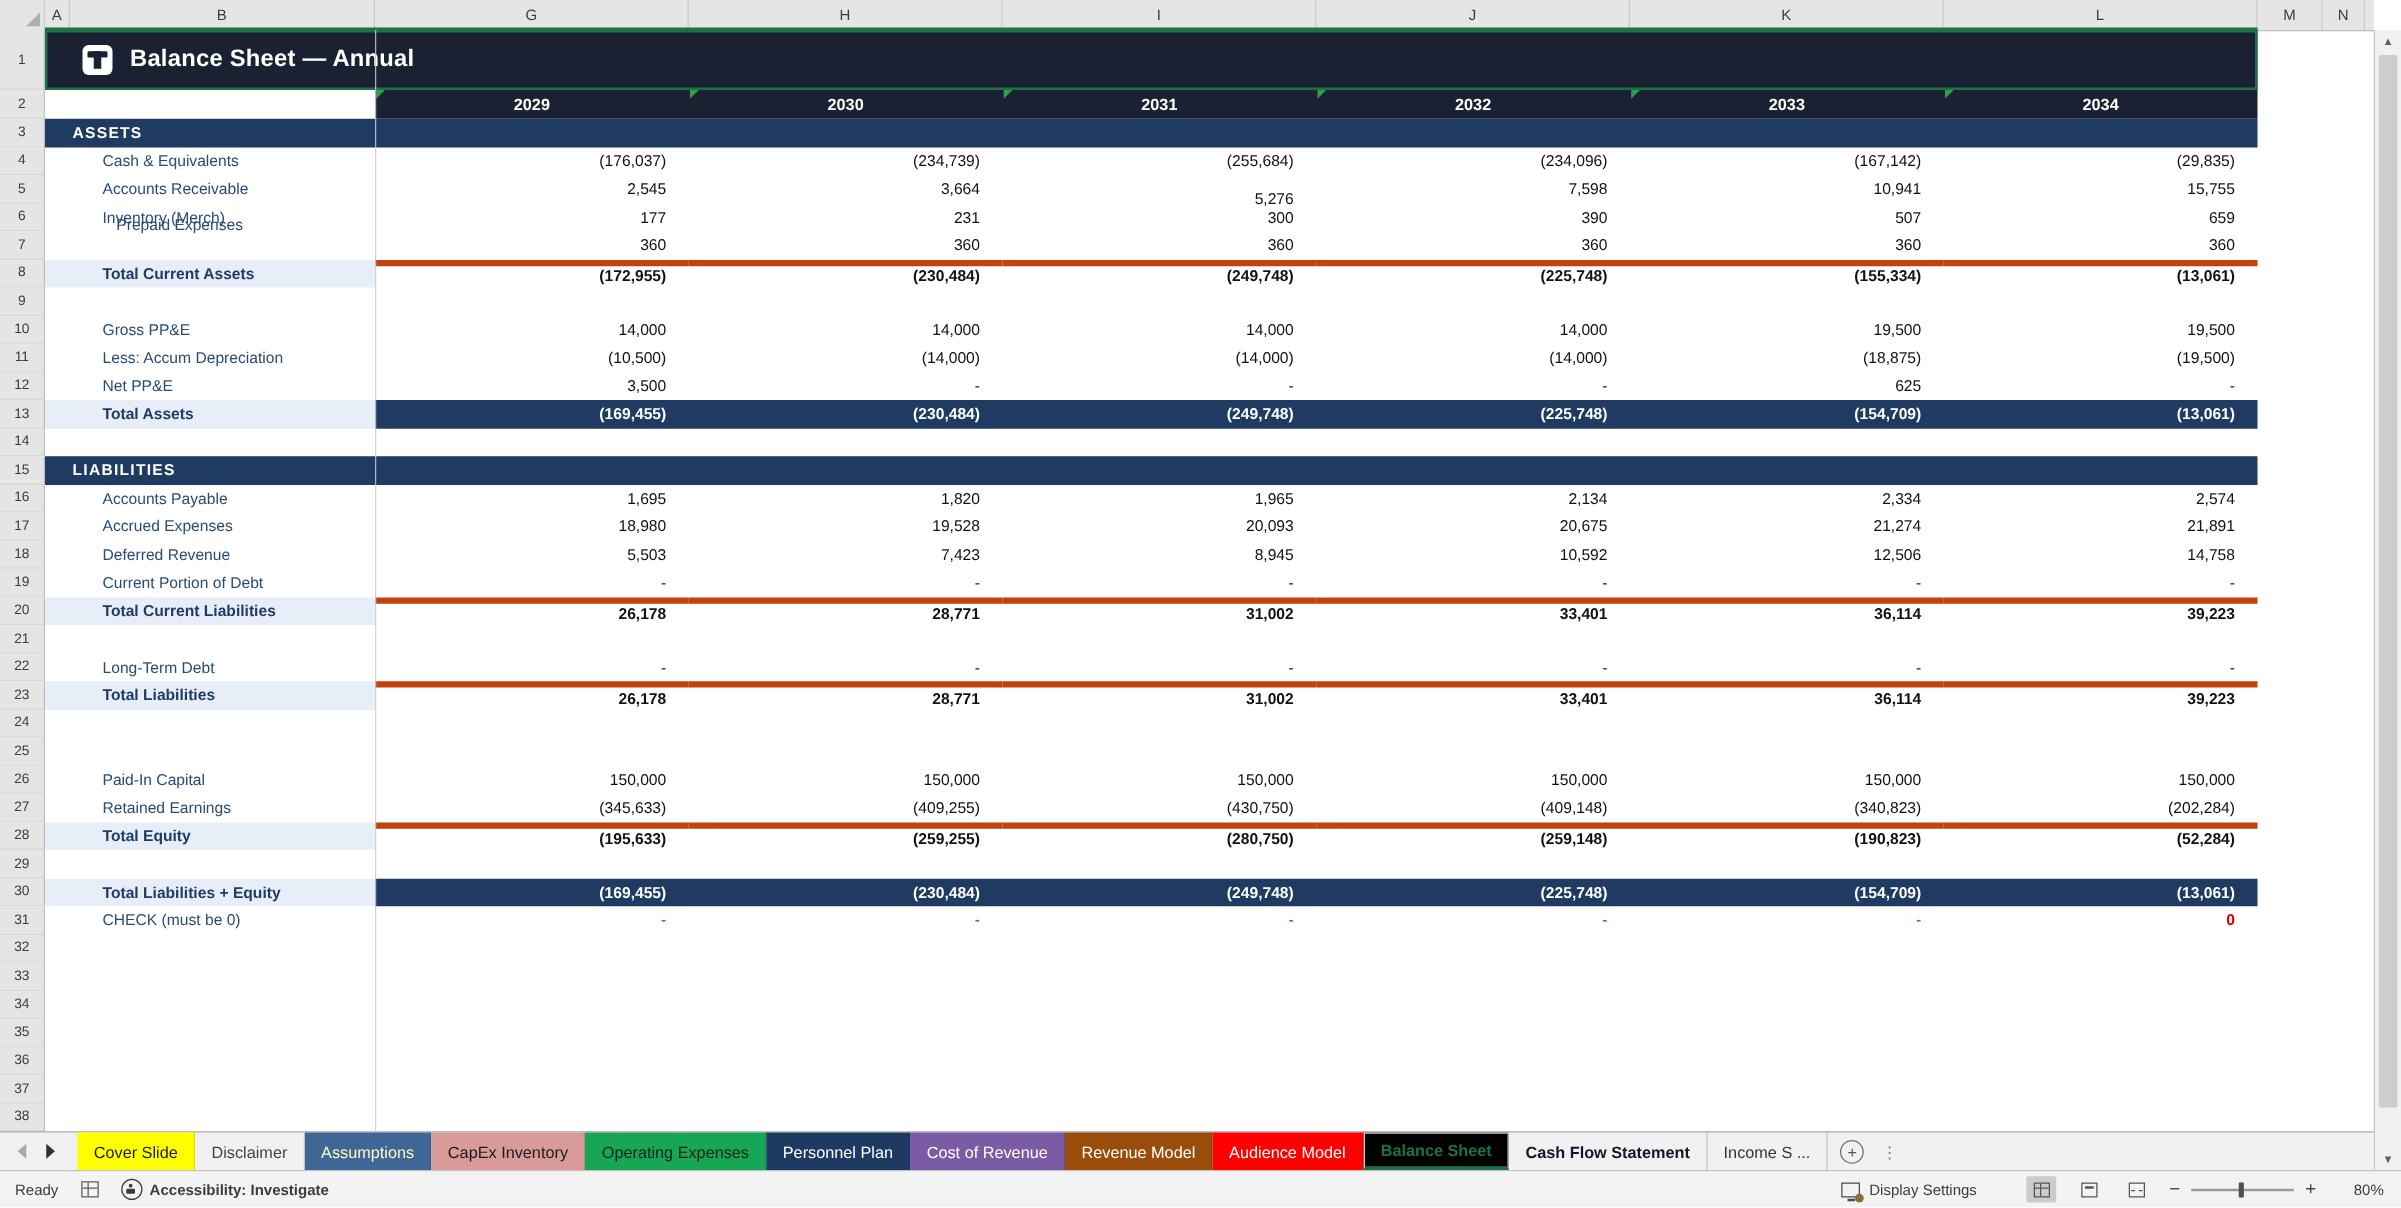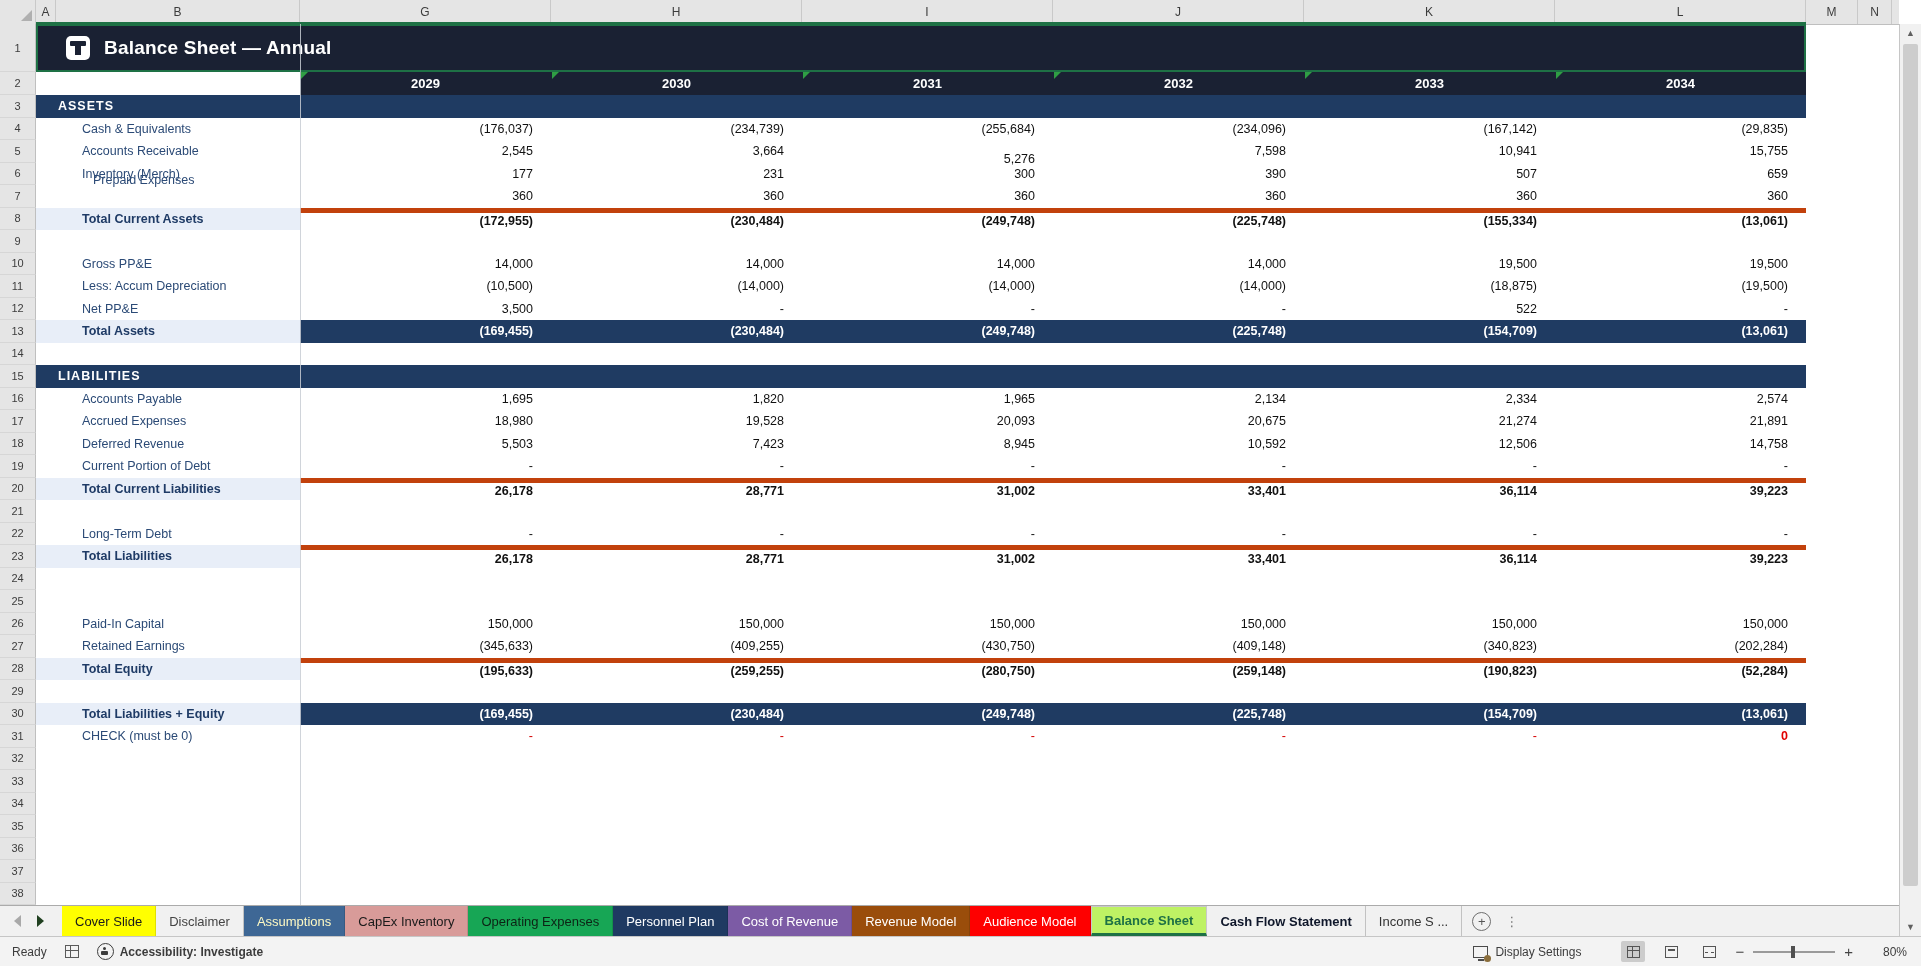--- a/index.html
+++ b/index.html
@@ -216,21 +216,21 @@
       <div class="valcell" style="left: 551px; top: 251px; width: 251px; height: 22.5px;">(14,000)</div>
       <div class="valcell" style="left: 802px; top: 251px; width: 251px; height: 22.5px;">(14,000)</div>
       <div class="valcell" style="left: 1053px; top: 251px; width: 251px; height: 22.5px;">(14,000)</div>
       <div class="valcell" style="left: 1304px; top: 251px; width: 251px; height: 22.5px;">(18,875)</div>
       <div class="valcell" style="left: 1555px; top: 251px; width: 251px; height: 22.5px;">(19,500)</div>
       <div class="labelcell" style="left: 36px; top: 273.5px; width: 264px; height: 22.5px;">Net PP&amp;E</div>
       <div class="valcell" style="left: 300px; top: 273.5px; width: 251px; height: 22.5px;">3,500</div>
       <div class="valcell" style="left: 551px; top: 273.5px; width: 251px; height: 22.5px;">-</div>
       <div class="valcell" style="left: 802px; top: 273.5px; width: 251px; height: 22.5px;">-</div>
       <div class="valcell" style="left: 1053px; top: 273.5px; width: 251px; height: 22.5px;">-</div>
-      <div class="valcell" style="left: 1304px; top: 273.5px; width: 251px; height: 22.5px;">522</div>
+      <div class="valcell" style="left: 1304px; top: 273.5px; width: 251px; height: 22.5px;">625</div>
       <div class="valcell" style="left: 1555px; top: 273.5px; width: 251px; height: 22.5px;">-</div>
       <div class="labelcell bold" style="left: 36px; top: 296px; width: 264px; height: 22.5px;">Total Assets</div>
       <div class="navyfill" style="left: 300px; top: 296px; width: 1506px; height: 22.5px;"></div>
       <div class="valcell white" style="left: 300px; top: 296px; width: 251px; height: 22.5px;">(169,455)</div>
       <div class="valcell white" style="left: 551px; top: 296px; width: 251px; height: 22.5px;">(230,484)</div>
       <div class="valcell white" style="left: 802px; top: 296px; width: 251px; height: 22.5px;">(249,748)</div>
       <div class="valcell white" style="left: 1053px; top: 296px; width: 251px; height: 22.5px;">(225,748)</div>
       <div class="valcell white" style="left: 1304px; top: 296px; width: 251px; height: 22.5px;">(154,709)</div>
       <div class="valcell white" style="left: 1555px; top: 296px; width: 251px; height: 22.5px;">(13,061)</div>
       <div class="sectionfill sectionlabel" style="left: 36px; top: 341px; width: 1770px; height: 22.5px;">LIABILITIES</div>
@@ -336,21 +336,21 @@
     <div id="tabs">
         <div class="tab" style="background: rgb(255, 255, 0); color: rgb(26, 26, 26);">Cover Slide</div>
         <div class="tab plain" style="color: rgb(68, 68, 68);">Disclaimer</div>
         <div class="tab" style="background: rgb(62, 103, 149); color: #fef9c3;">Assumptions</div>
         <div class="tab" style="background: rgb(216, 155, 153); color: rgb(26, 26, 26);">CapEx Inventory</div>
         <div class="tab" style="background: rgb(23, 166, 85); color: rgb(13, 35, 21);">Operating Expenses</div>
         <div class="tab" style="background: rgb(31, 58, 98); color: rgb(255, 255, 255);">Personnel Plan</div>
         <div class="tab" style="background: rgb(124, 91, 165); color: rgb(255, 255, 255);">Cost of Revenue</div>
         <div class="tab" style="background: rgb(154, 77, 11); color: rgb(255, 255, 255);">Revenue Model</div>
         <div class="tab" style="background: rgb(254, 0, 0); color: rgb(255, 255, 255);">Audience Model</div>
-        <div class="tab active" style="background: #bef264; color: rgb(30, 113, 69);">Balance Sheet</div>
+        <div class="tab active" style="background: #000000; color: rgb(30, 113, 69);">Balance Sheet</div>
         <div class="tab plain" style="color: #0f172a; font-weight: bold;">Cash Flow Statement</div>
         <div class="tab plain" style="color: rgb(51, 51, 51);">Income S ...</div>
       </div>
     <div id="tabextras">
       <div id="addsheet">+</div>
       <div id="tabdots">⋮</div>
     </div>
   </div>
 
   <div id="statusbar">

